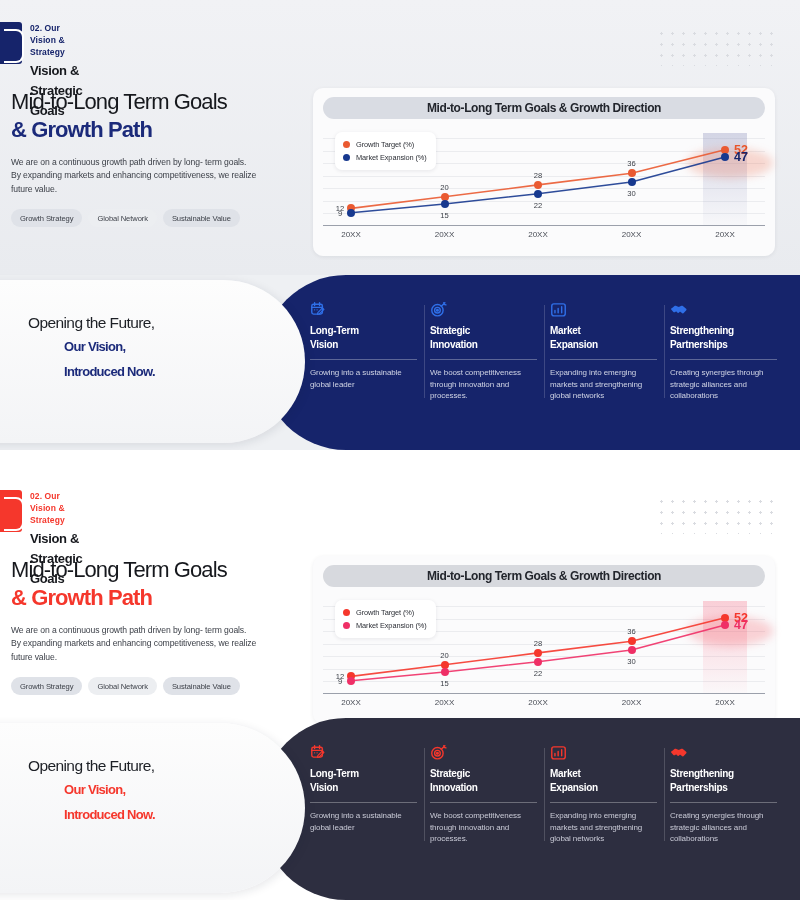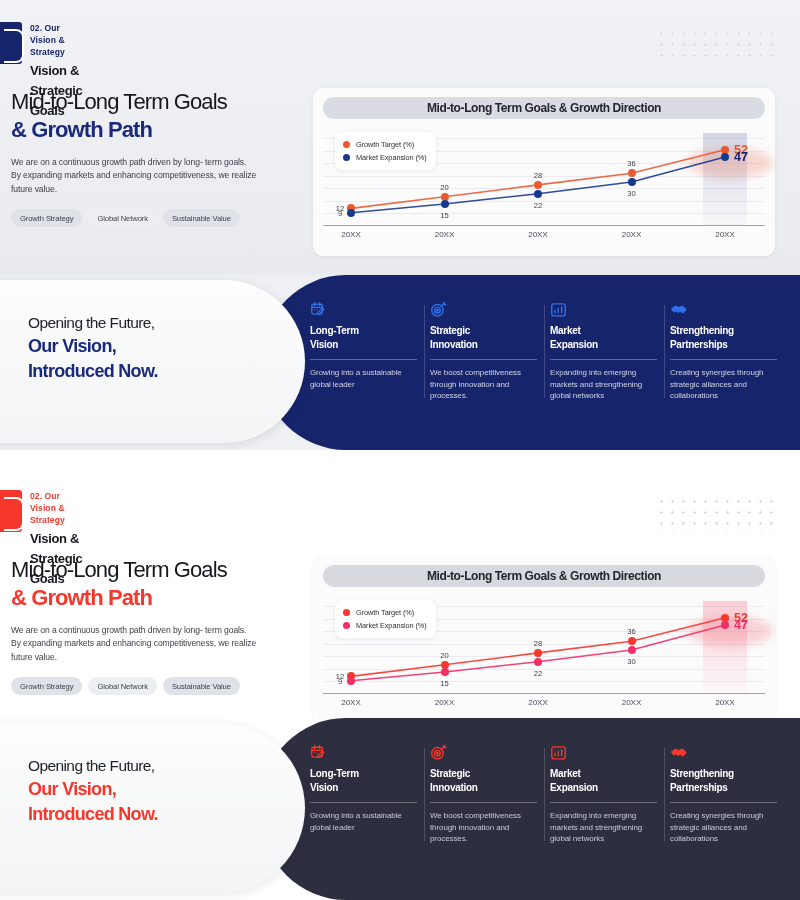--- a/index.html
+++ b/index.html
@@ -115,21 +115,21 @@
   .darkpanel.navy { background: #16246b; }
   .darkpanel.dark { background: #2d2e40; }
   .whitepanel {
     position: absolute; left: -40px; top: 5px; width: 345px; height: calc(100% - 12px);
     background: linear-gradient(180deg,#fdfdfd 0%, #f3f4f6 100%);
     border-radius: 0 170px 170px 0;
     box-shadow: 2px 2px 10px rgba(20,25,45,.10);
   }
   .wp-text { position: absolute; left: 68px; top: 32px; }
   .wp-l1 { font-size: 15.5px; color: #1d2026; letter-spacing: -.6px; line-height: 22px; }
-  .wp-l2 { font-size: 18px; font-weight: 700; letter-spacing: -.7px; line-height: 25px; }
+  .wp-l2 { font-size: 13px; font-weight: 700; letter-spacing: -.7px; line-height: 25px; margin-left: 36px; }
   .wp-l2.navy { color: #1b2a7a; }
   .wp-l2.red  { color: #f5372c; }
 
   .cards { position: absolute; left: 310px; top: 26px; width: 480px; display: flex; }
   .card { width: 120px; padding-right: 13px; position: relative; }
   .card + .card::before {
     content: ""; position: absolute; left: -6px; top: 4px; bottom: 4px; width: 1px;
     background: rgba(255,255,255,.17);
   }
   .card-icon { height: 17px; margin-bottom: 6px; }

